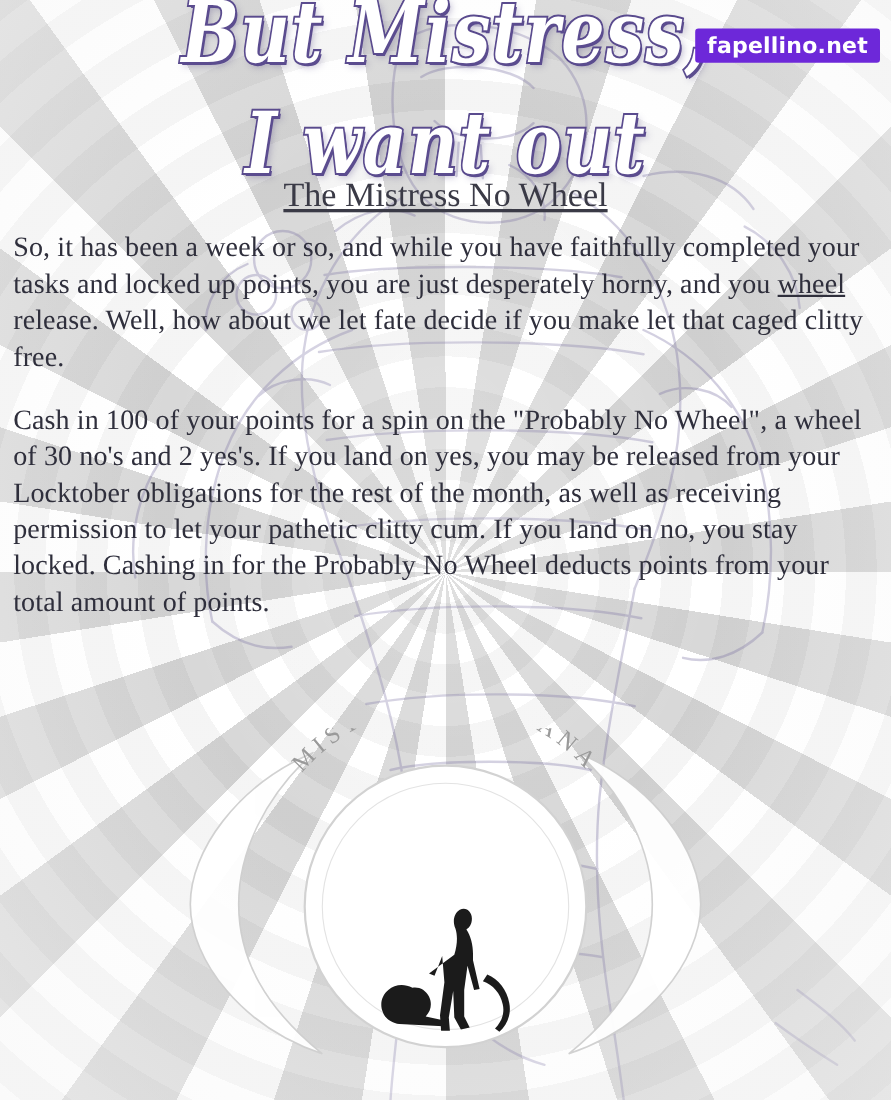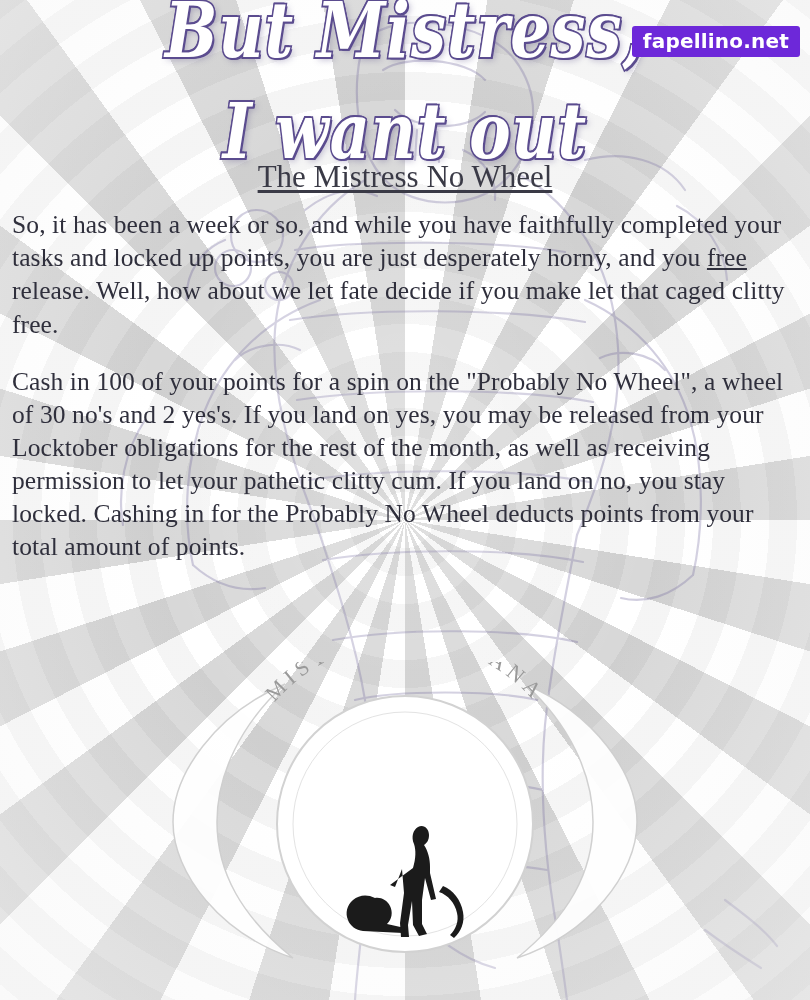--- a/index.html
+++ b/index.html
@@ -217,21 +217,21 @@
   <div class="watermark">fapellino.net</div>
 
   <div class="headline">
     <div class="headline-line l1">But Mistress,</div>
     <div class="headline-line l2">I want out</div>
   </div>
 
   <div class="content">
     <div class="subtitle">The Mistress No Wheel</div>
 
-    <p class="para"><span>So, it has been a week or so, and while you have faithfully completed your tasks and locked up points, you are just desperately horny,  and you </span><span class="u">free</span><span> release. Well, how about we let fate decide if you make let that caged clitty free.</span></p>
+    <p class="para"><span>So, it has been a week or so, and while you have faithfully completed your tasks and locked up points, you are just desperately horny,  and you </span><span class="u">wheel</span><span> release. Well, how about we let fate decide if you make let that caged clitty free.</span></p>
 
     <p class="para">Cash in 100 of your points for a spin on the "Probably No Wheel", a wheel of 30 no's and 2 yes's. If you land on yes, you may be released from your Locktober obligations for the rest of the month, as well as receiving permission to let your pathetic clitty cum. If you land on no, you stay locked. Cashing in for the Probably No Wheel deducts points from your total amount of points.</p>
   </div>
 
   <div class="logo">
     <svg viewBox="0 0 560 300">
       <defs>
         <path id="ringpath" d="M 110,150 A 170,170 0 0 1 450,150" fill="none"></path>
       </defs>
 

